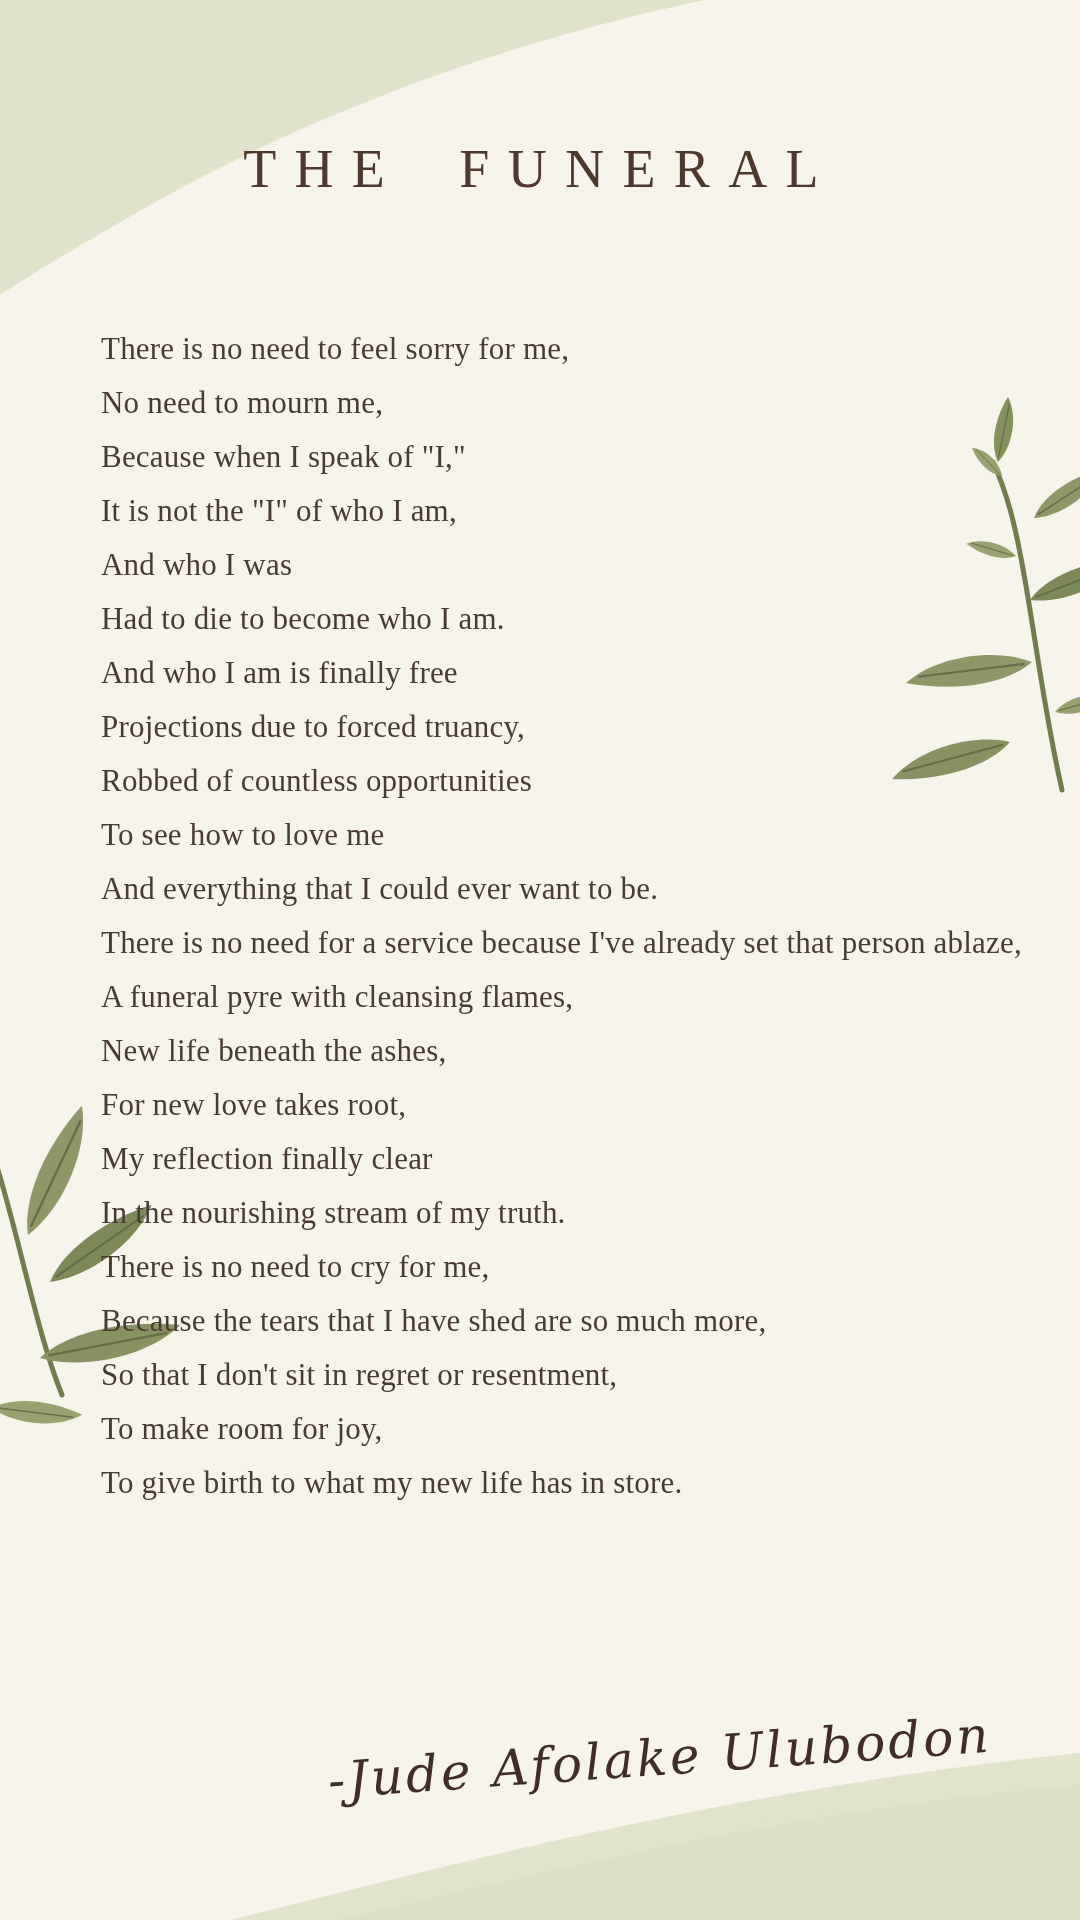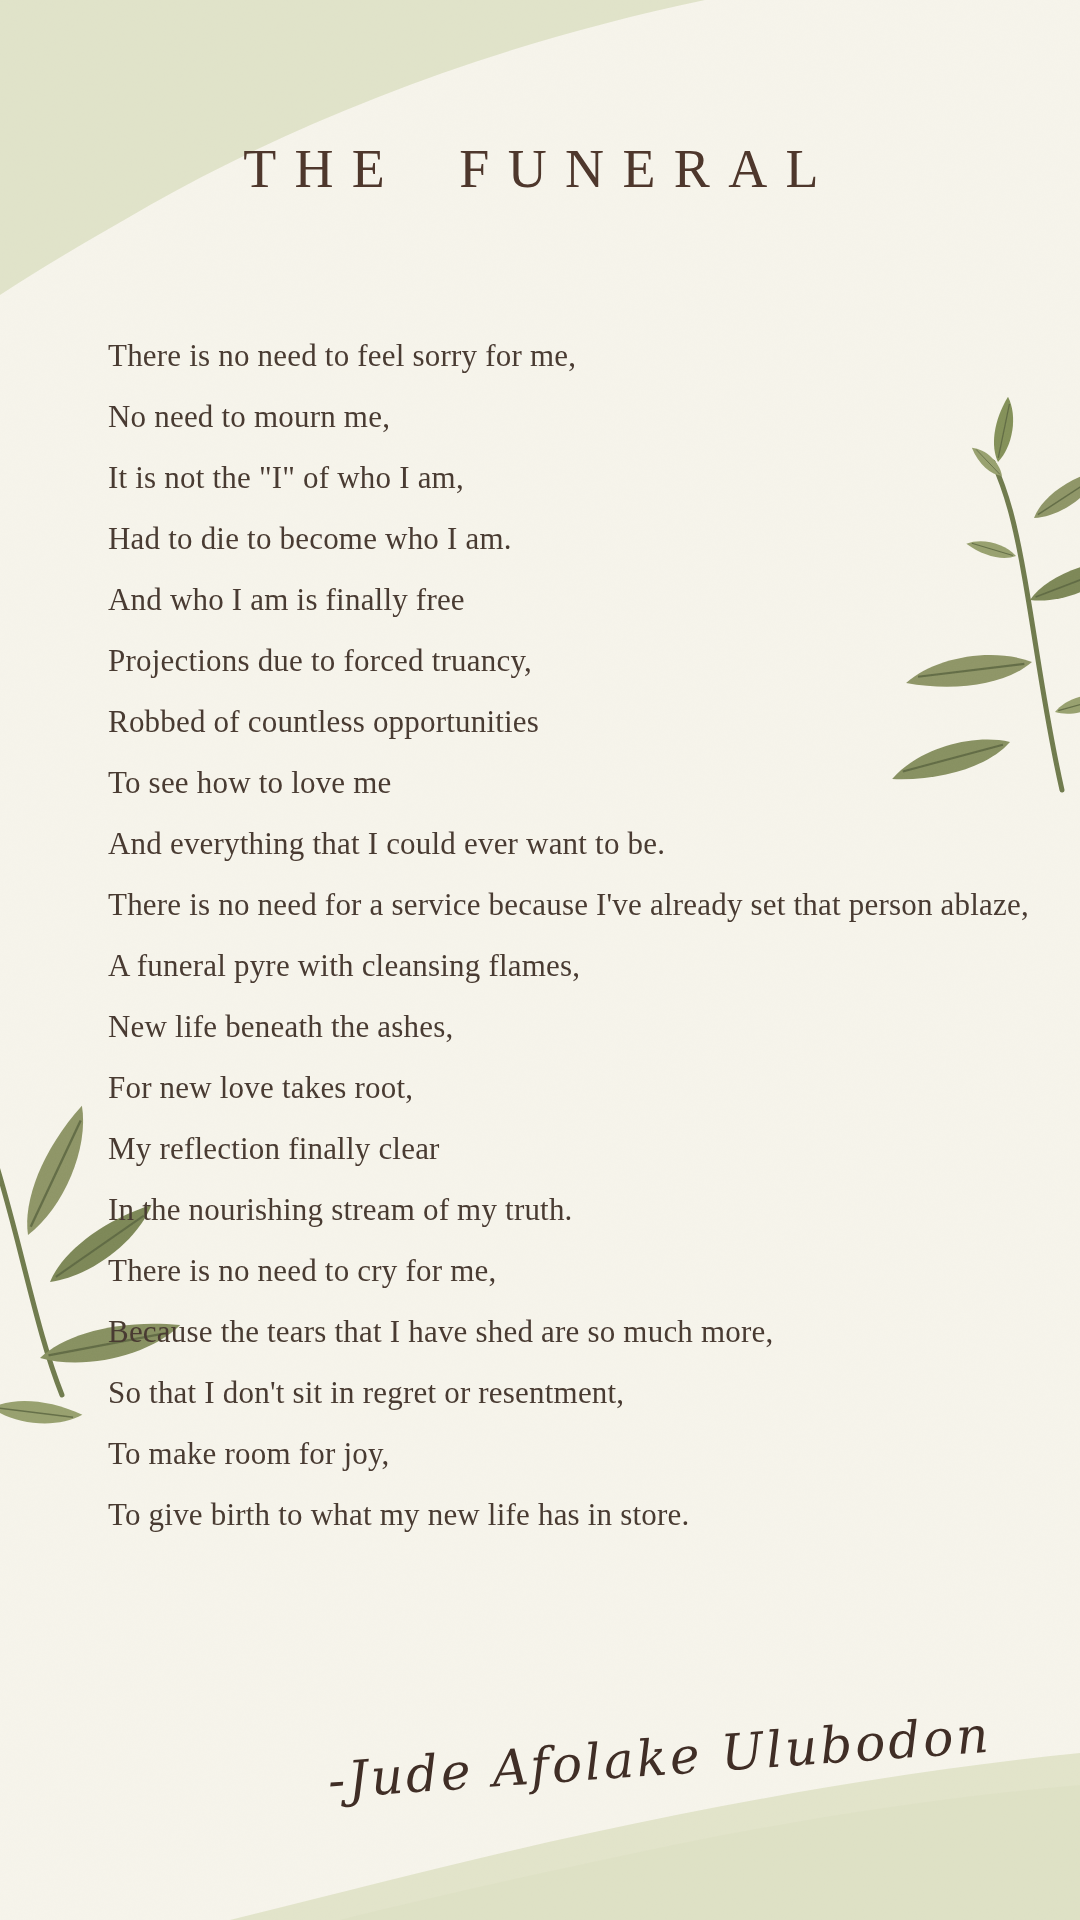--- a/index.html
+++ b/index.html
@@ -23,21 +23,21 @@
     word-spacing:0.45em;
     color:#4e372c;
     z-index:3;
   }
   .poem{
     position:absolute;
     top:321px;left:100px;right:40px;
     z-index:3;
   }
   .poem-line{
-    margin:8px;
+    margin:1px;
     font-size:31px;
     line-height:53px;
     color:#493b32;
     letter-spacing:0.2px;
     white-space:nowrap;
   }
   .signature{
     position:absolute;
     top:1752px;left:330px;
     z-index:3;
@@ -96,21 +96,23 @@
     </g>
 
     <rect width="1080" height="1920" filter="url(#paper)" opacity="0.5"></rect>
   </svg>
 
   <h1 class="title">THE FUNERAL</h1>
 
   <div class="poem">
       <p class="poem-line">There is no need to feel sorry for me,</p>
       <p class="poem-line">No need to mourn me,</p>
+      <p class="poem-line">Because when I speak of "I,"</p>
       <p class="poem-line">It is not the "I" of who I am,</p>
+      <p class="poem-line">And who I was</p>
       <p class="poem-line">Had to die to become who I am.</p>
       <p class="poem-line">And who I am is finally free</p>
       <p class="poem-line">Projections due to forced truancy,</p>
       <p class="poem-line">Robbed of countless opportunities</p>
       <p class="poem-line">To see how to love me</p>
       <p class="poem-line">And everything that I could ever want to be.</p>
       <p class="poem-line">There is no need for a service because I've already set that person ablaze,</p>
       <p class="poem-line">A funeral pyre with cleansing flames,</p>
       <p class="poem-line">New life beneath the ashes,</p>
       <p class="poem-line">For new love takes root,</p>

